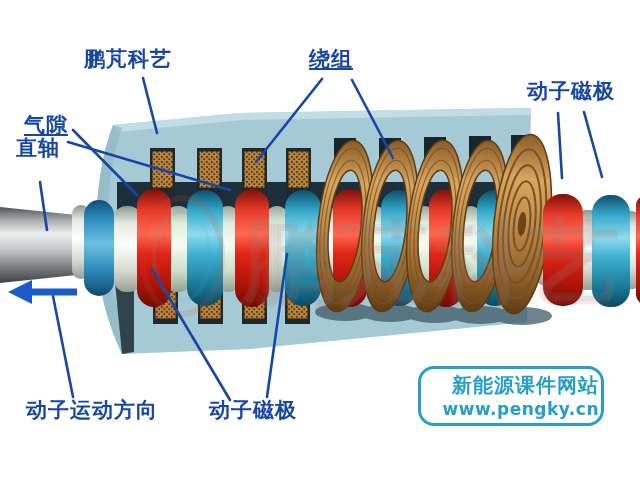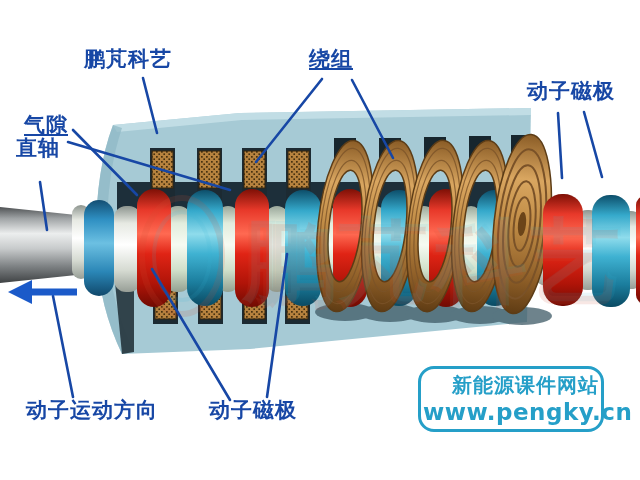--- a/index.html
+++ b/index.html
@@ -11,21 +11,21 @@
   .label{
     position:absolute;color:#1747a5;font-weight:bold;font-size:21px;line-height:1.05;
     white-space:nowrap;letter-spacing:1px;
   }
   #site-badge{
     position:absolute;left:418px;top:366px;width:186px;box-sizing:border-box;
     border:3px solid #259fc8;border-radius:16px;background:#ffffff;
     text-align:right;padding:3px 2px 4px 2px;color:#259fc8;
   }
   #site-badge .site-name{display:block;font-size:20px;font-weight:bold;letter-spacing:1px;}
-  #site-badge .site-url{display:block;font-size:23px;font-weight:bold;letter-spacing:0.5px;}
+  #site-badge .site-url{display:block;font-size:17px;font-weight:bold;letter-spacing:0.5px;}
 </style>
 </head>
 <body>
 
 <div id="stage">
 
 <svg id="scene" width="640" height="480" viewBox="0 0 640 480">
   <defs>
     <linearGradient id="redGrad" x1="0" y1="0" x2="0" y2="1">
       <stop offset="0" stop-color="#7e1006"></stop>

